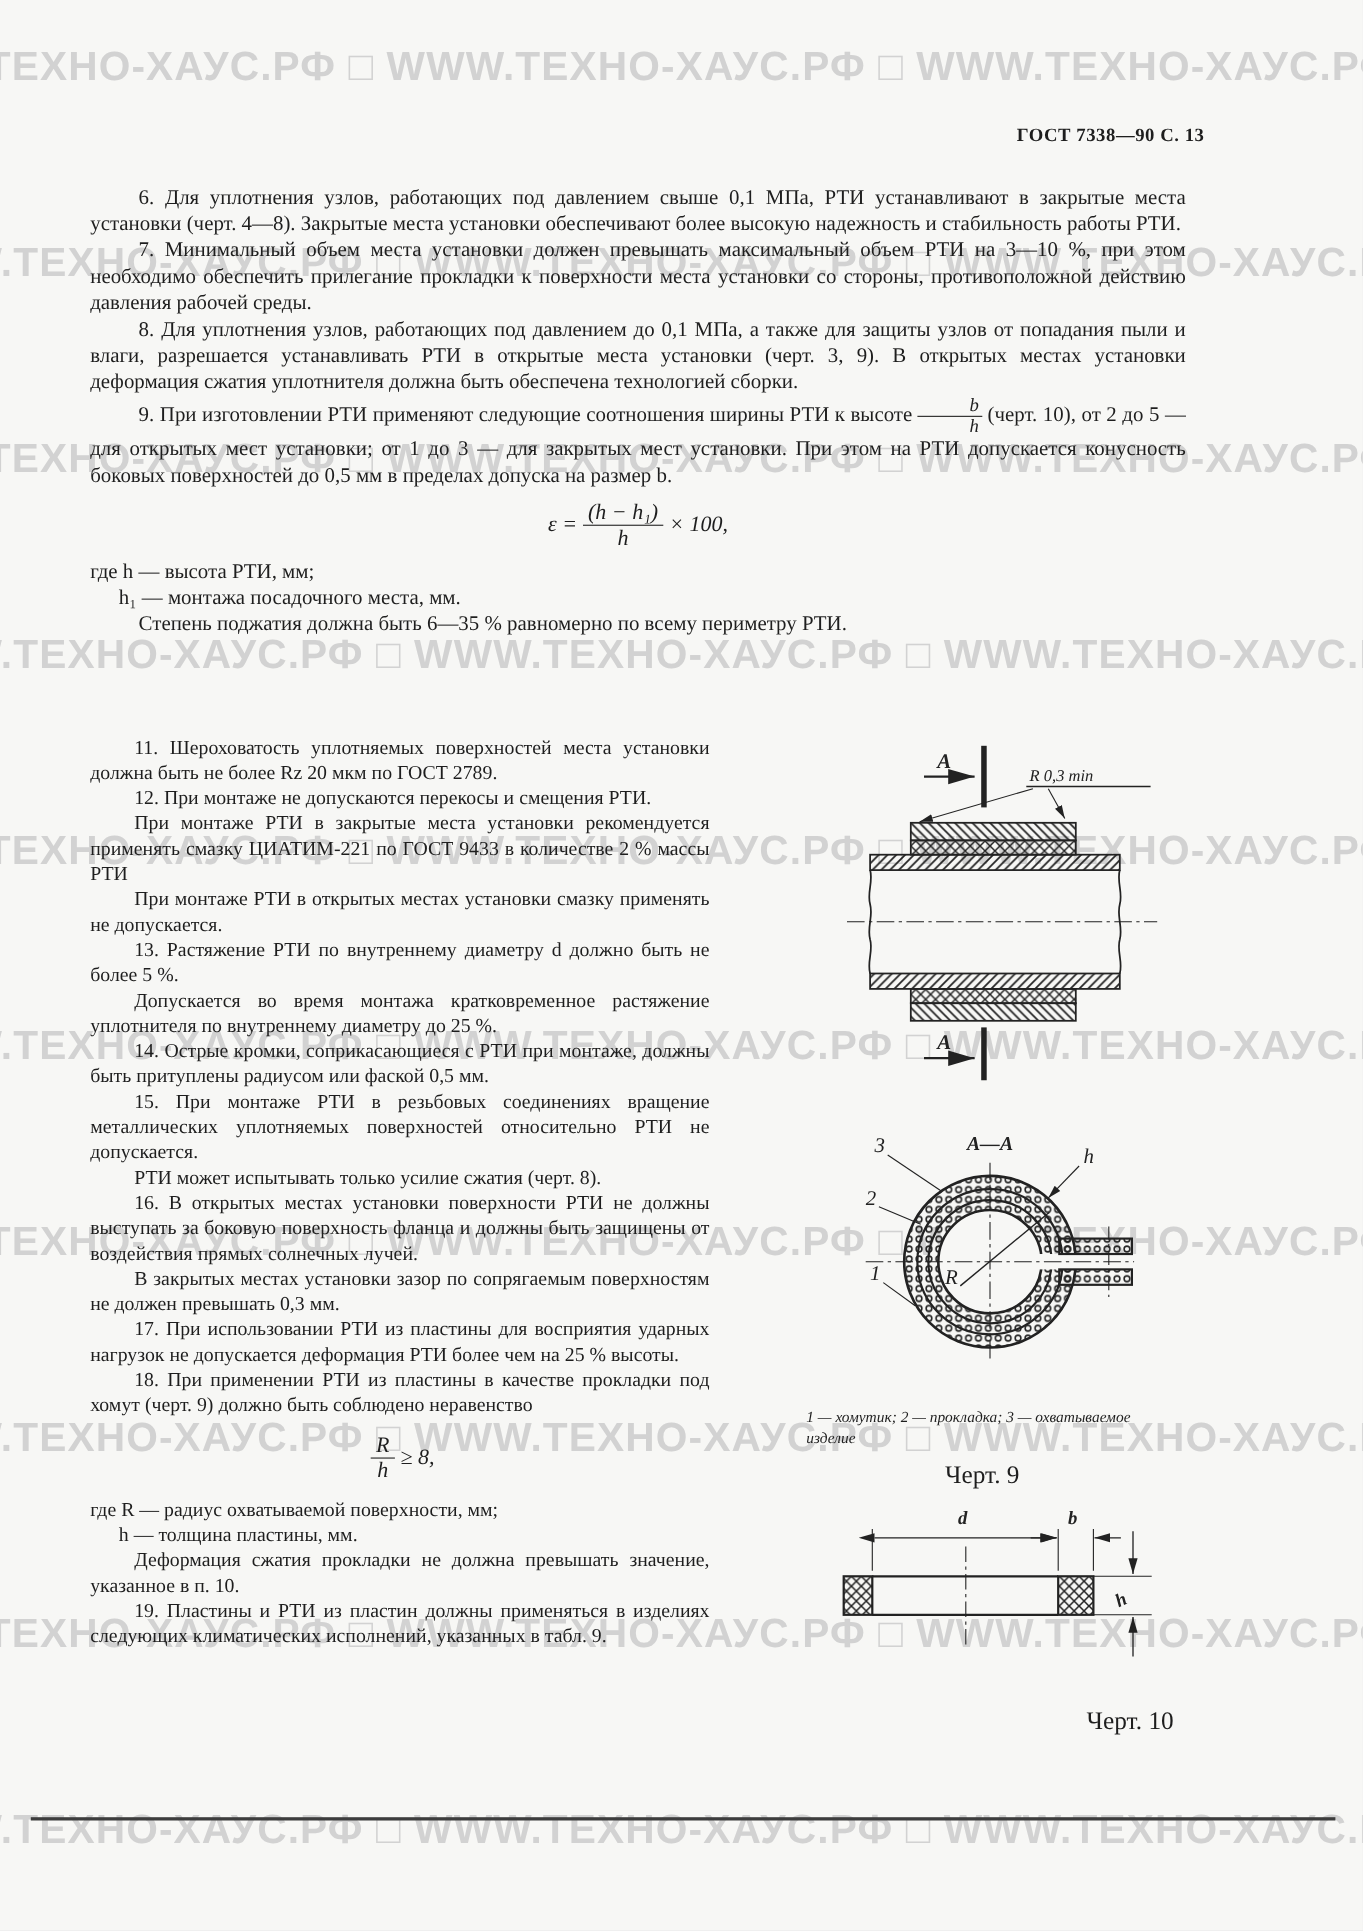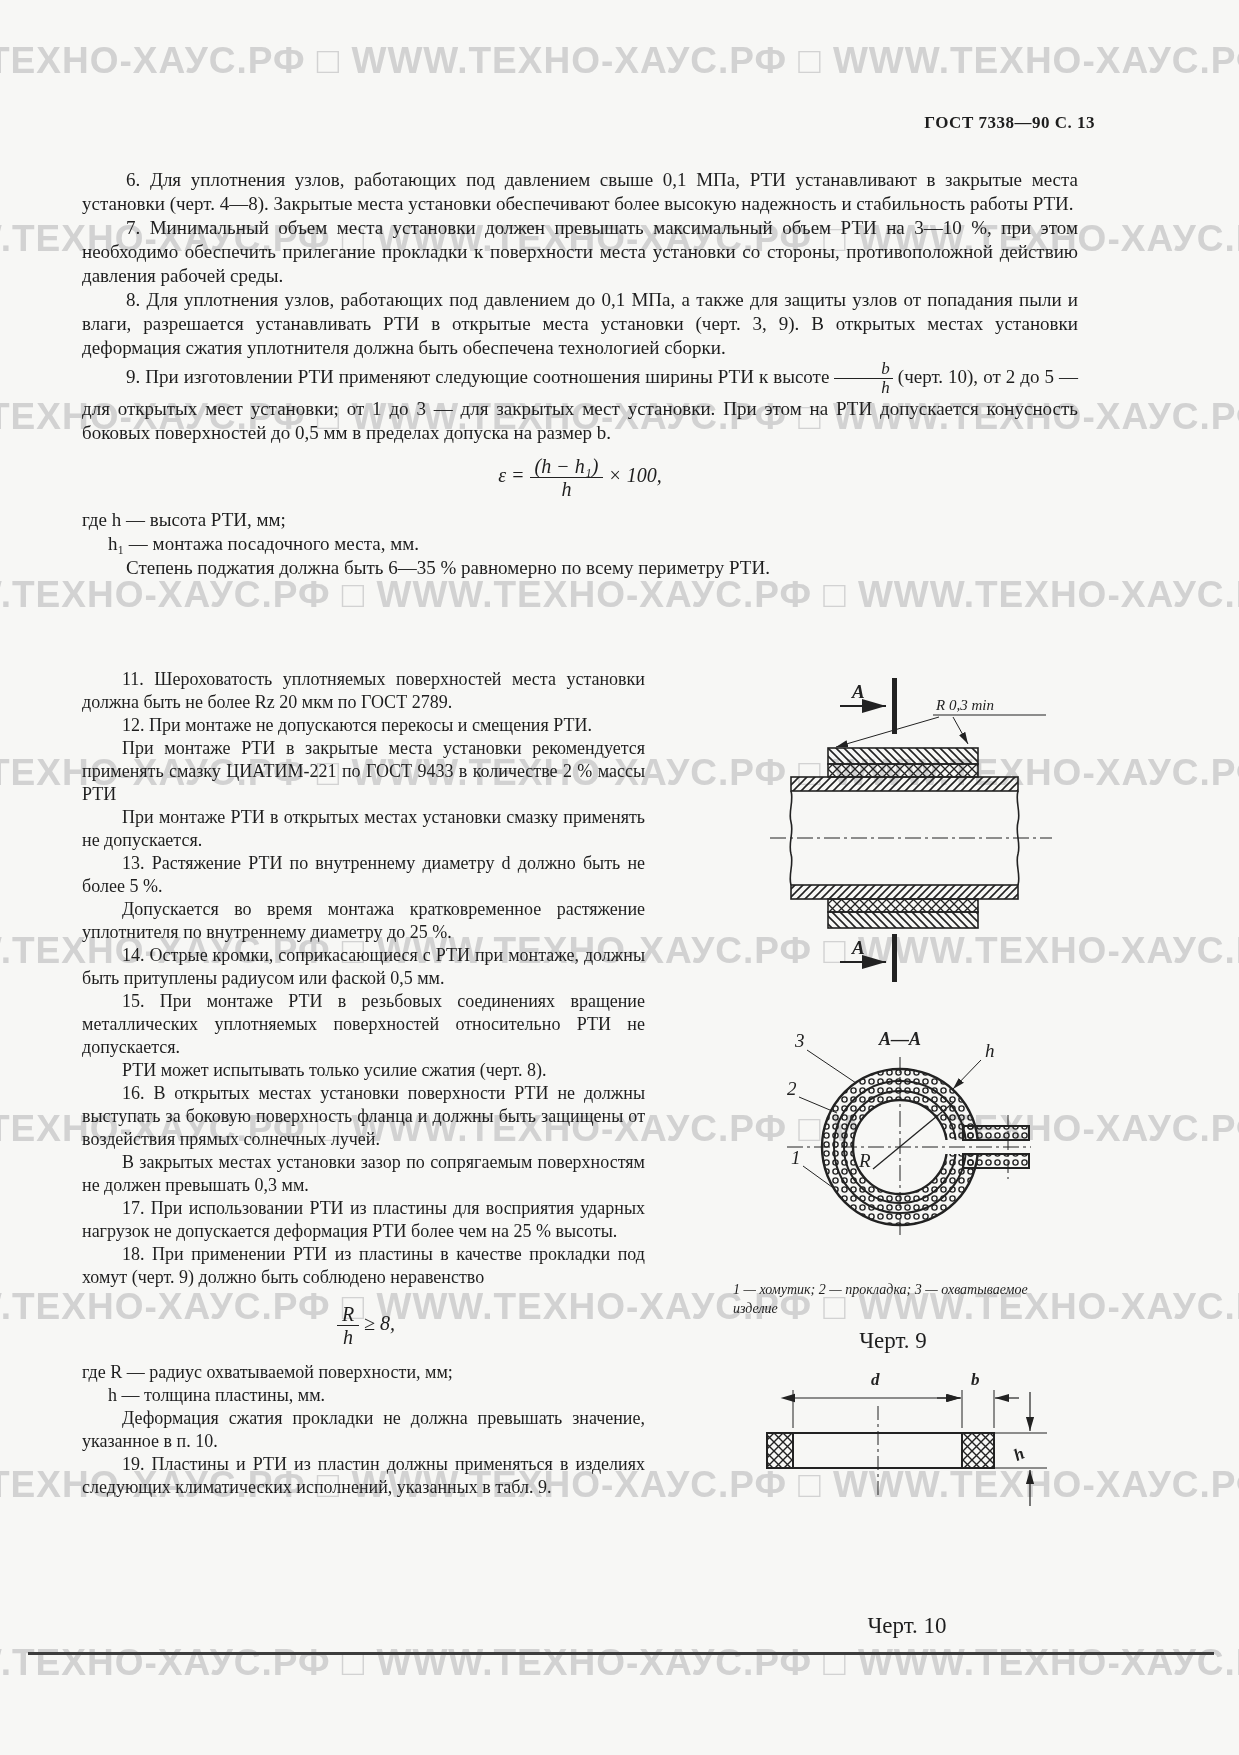--- a/index.html
+++ b/index.html
@@ -230,17 +230,17 @@
     <line x1="272" y1="28" x2="248" y2="28" stroke="#222" stroke-width="1.2" marker-end="url(#arrC)"></line>
     <text x="224" y="15" class="lbl-i lbl-b" style="font-size:17px">b</text>
 
     <line x1="283" y1="22" x2="283" y2="61" stroke="#222" stroke-width="1.2" marker-end="url(#arrC)"></line>
     <line x1="283" y1="136" x2="283" y2="100" stroke="#222" stroke-width="1.2" marker-end="url(#arrC)"></line>
     <text x="268" y="90" class="lbl-i lbl-b" style="font-size:17px" transform="rotate(-25 272 86)">h</text>
 
     <line x1="131" y1="36" x2="131" y2="126" stroke="#222" stroke-width="1" stroke-dasharray="14 4 3 4"></line>
   </svg>
 
-  <div class="figlabel" style="left:747px; top:1613px; width:320px;">Черт. 10</div>
+  <div class="figlabel" style="left:747px; top:1552px; width:320px;text-align:right;">Черт. 10</div>
 
   <div class="bottom-rule"></div>
 
 </div>
 
 </body></html>

